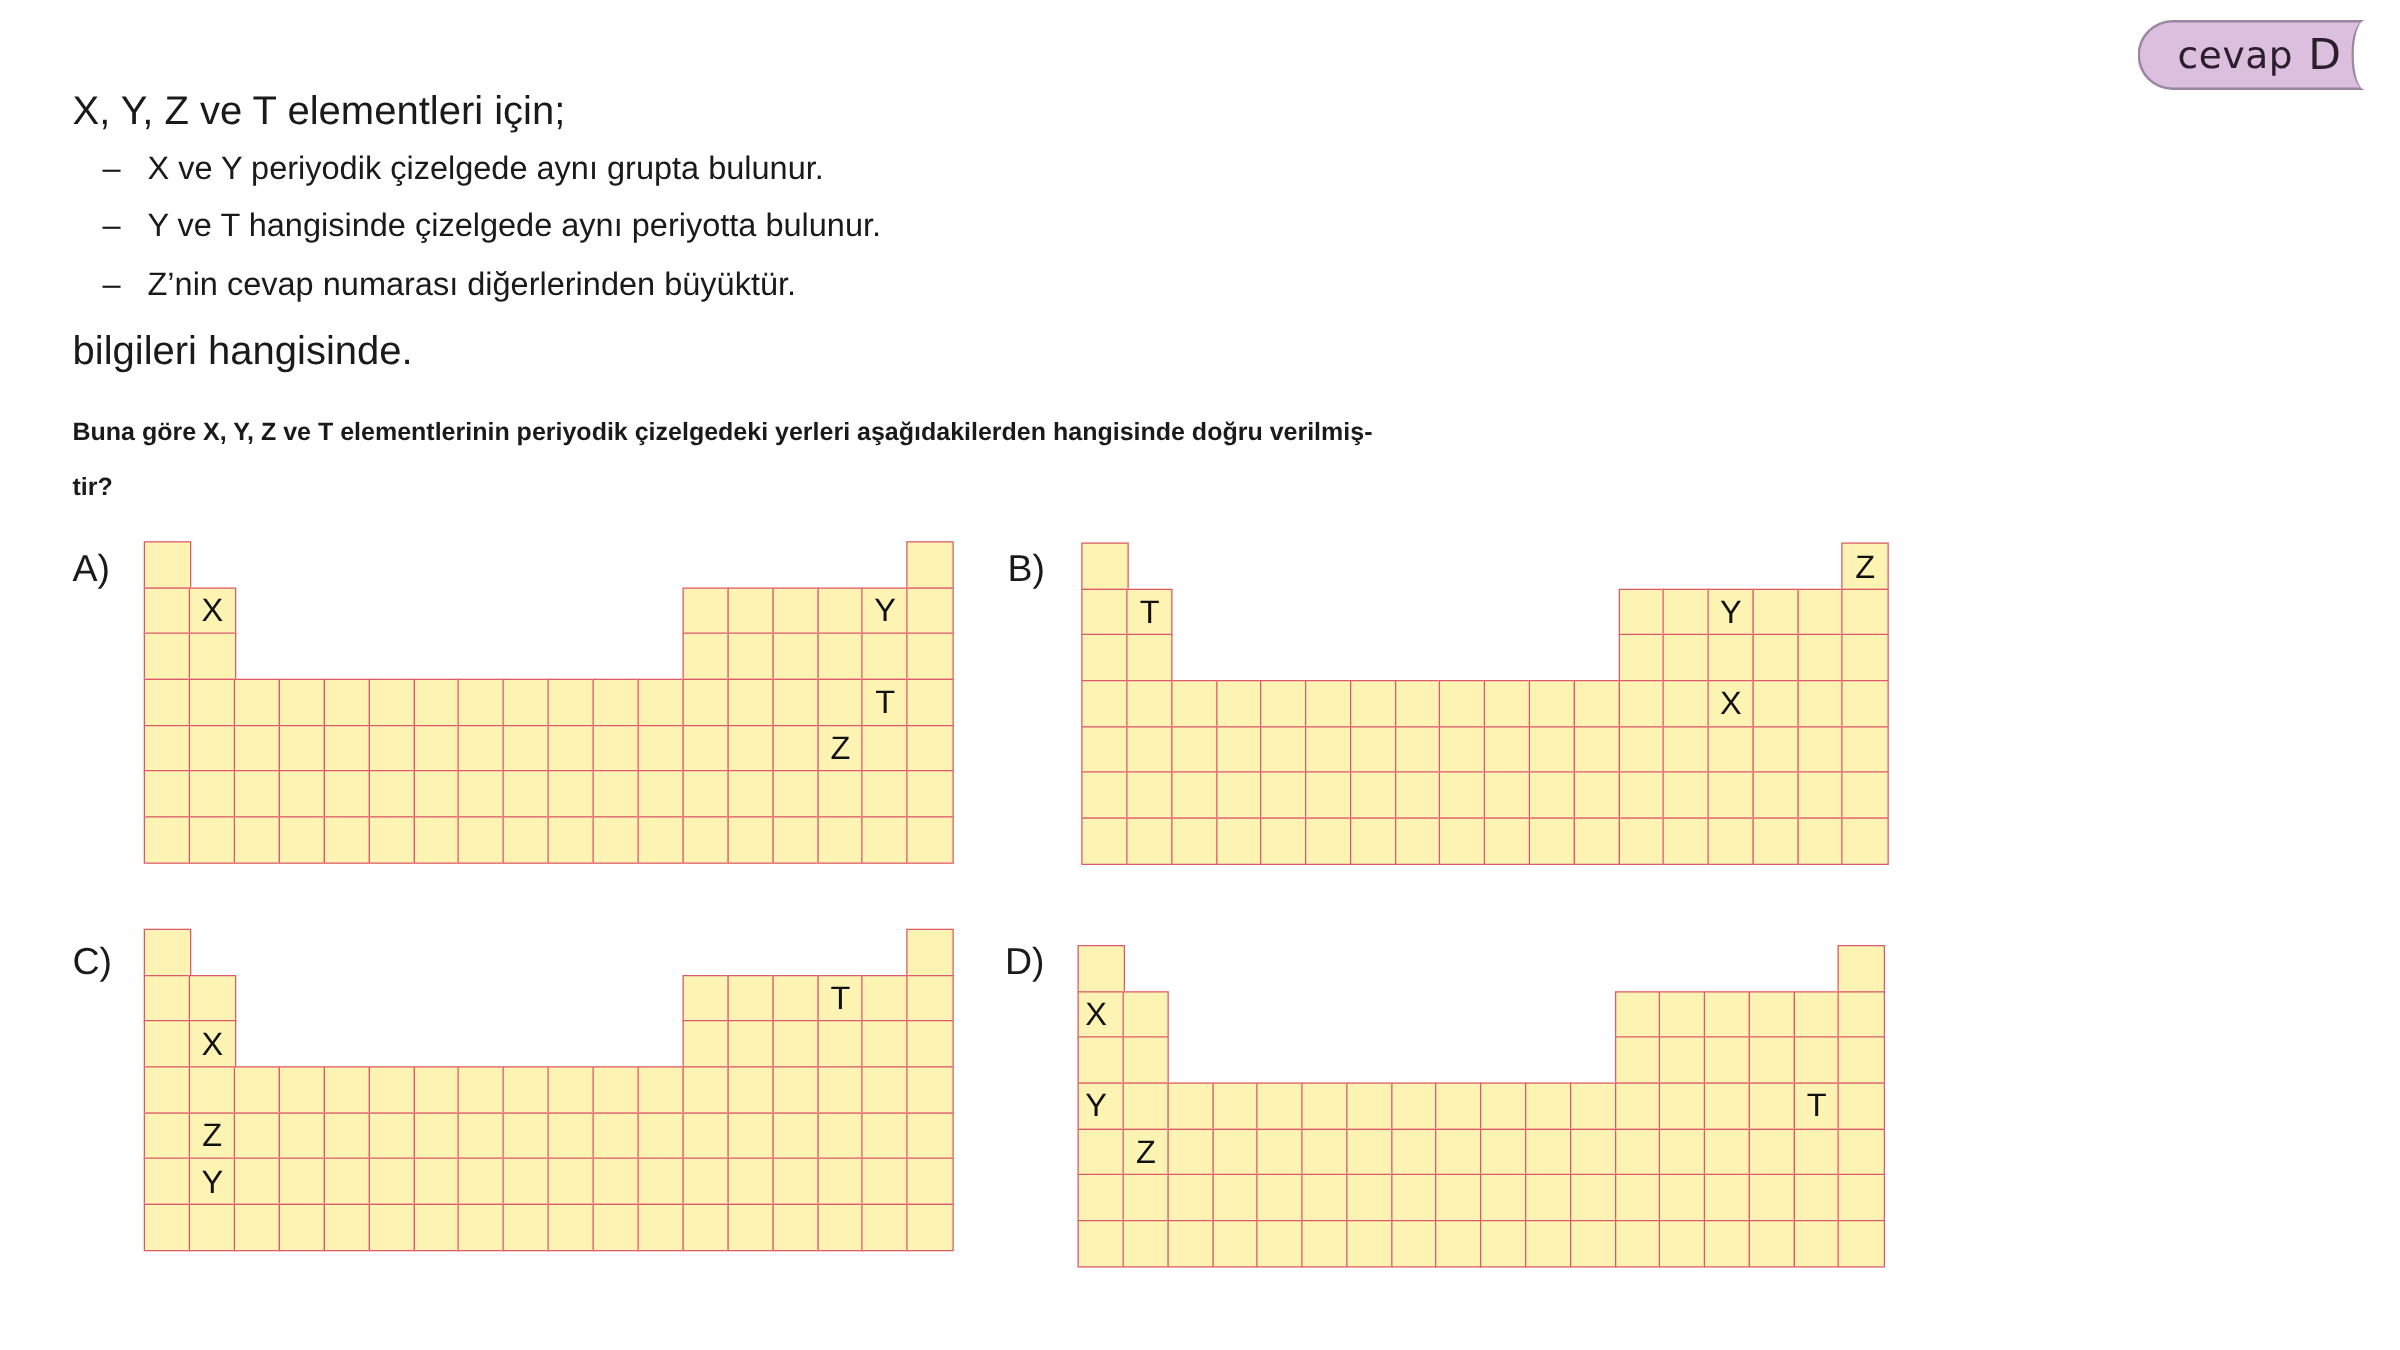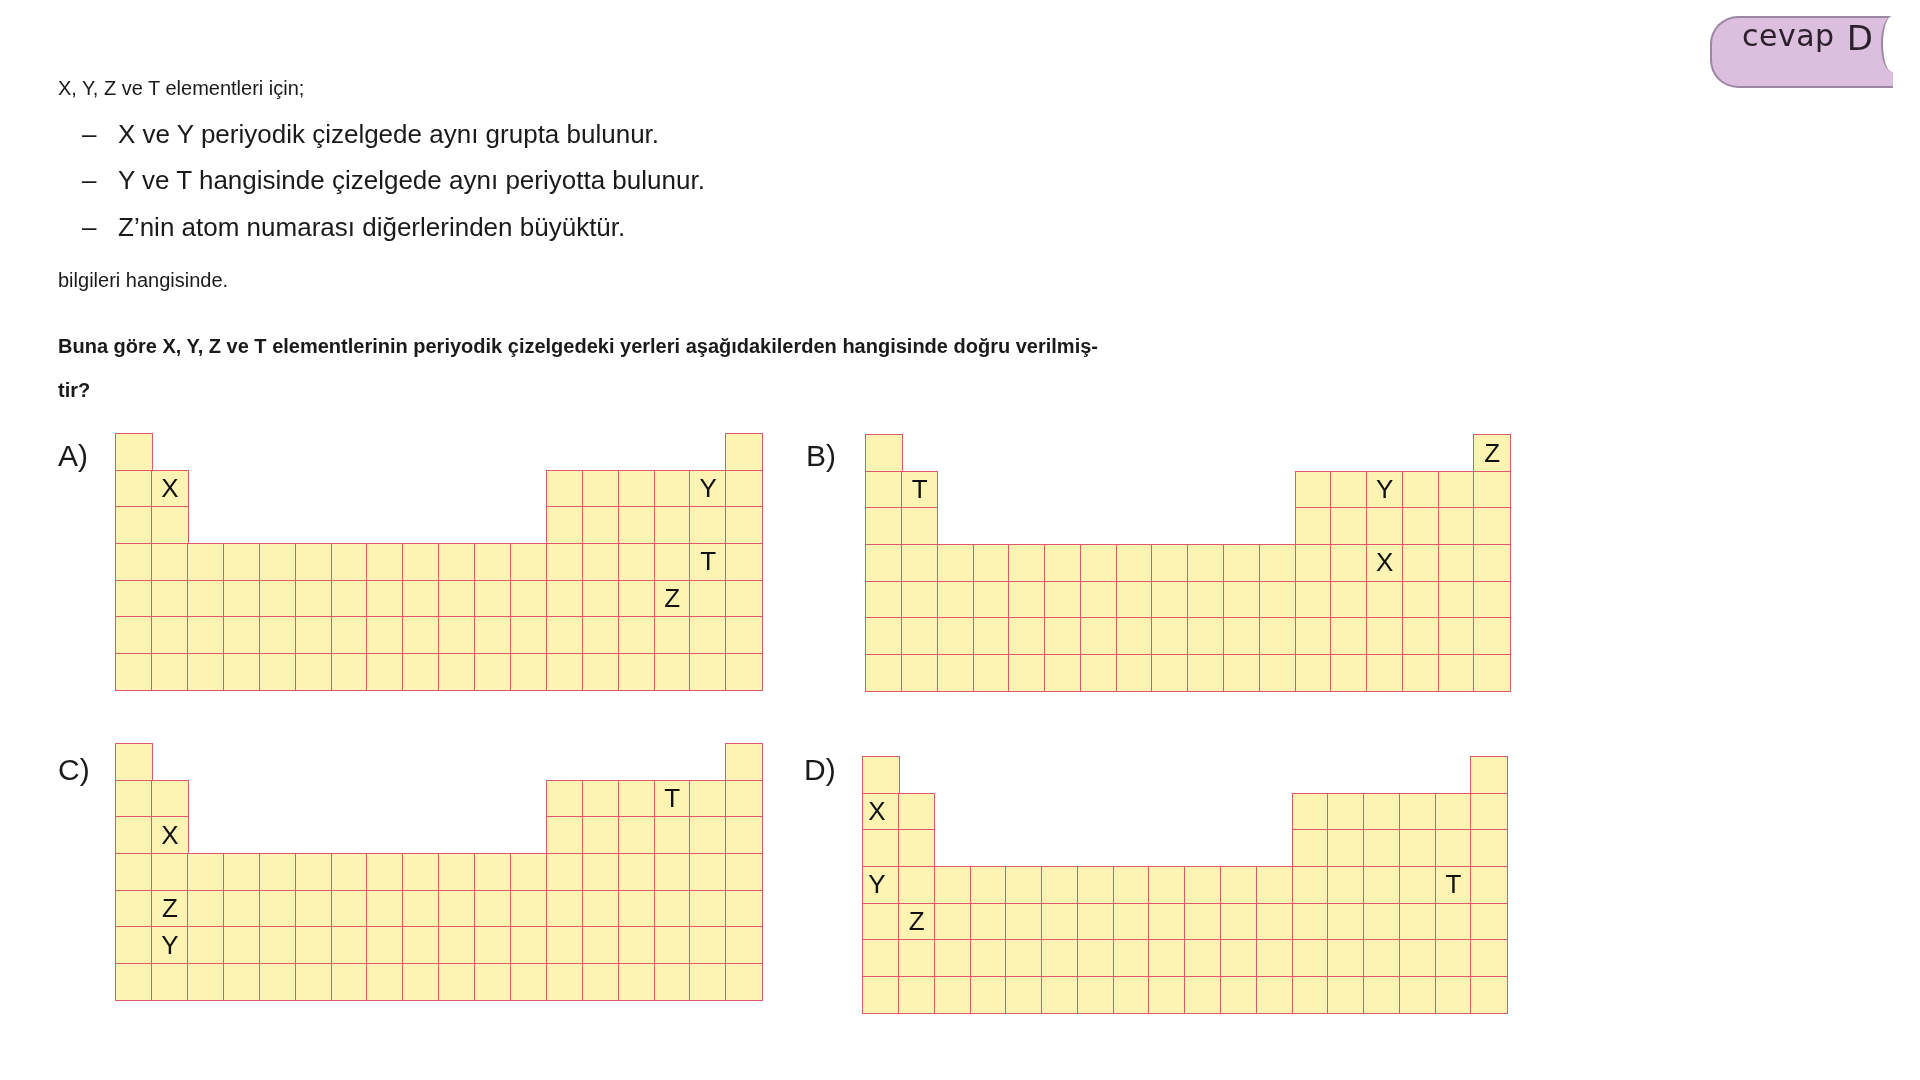--- a/index.html
+++ b/index.html
@@ -15,28 +15,28 @@
     .page {
       position: relative;
       width: 1920px;
       height: 1080px;
     }
     .answer-badge {
       position: absolute;
       left: 1710px;
       top: 16px;
       width: 183px;
-      height: 72px;
+      height: 56px;
       background: #dcbedf;
       border: 2px solid #9c87a2;
       border-right: none;
       border-radius: 28px 0 0 28px;
       box-sizing: border-box;
       display: flex;
-      align-items: flex-start;
+      align-items: center;
       padding-left: 30px;
       font-family: "DejaVu Sans", sans-serif;
       font-size: 30px;
       color: #2a1f2a;
       letter-spacing: 0.5px;
     }
     .answer-badge .notch {
       position: absolute;
       right: -10px;
       top: -2px;
@@ -46,21 +46,21 @@
       border-left: 2px solid #9c87a2;
       border-radius: 50% 0 0 50% / 50% 0 0 50%;
     }
     .answer-badge .letter {
       margin-left: 12px;
       font-size: 34px;
     }
     .text-line {
       position: absolute;
       left: 58px;
-      font-size: 20px;
+      font-size: 32px;
       line-height: 36px;
       white-space: nowrap;
     }
     .bullet {
       position: absolute;
       left: 82px;
       font-size: 26px;
       line-height: 36px;
       white-space: nowrap;
     }
@@ -121,21 +121,21 @@
 
   <div class="text-line" style="top:70px;">X, Y, Z ve T elementleri için;</div>
 
   <div class="bullet" style="top:116px;">
     <span class="dash">–</span><span>X ve Y periyodik çizelgede aynı grupta bulunur.</span>
   </div>
   <div class="bullet" style="top:162px;">
     <span class="dash">–</span><span>Y ve T hangisinde çizelgede aynı periyotta bulunur.</span>
   </div>
   <div class="bullet" style="top:209px;">
-    <span class="dash">–</span><span>Z’nin atom numarası diğerlerinden büyüktür.</span>
+    <span class="dash">–</span><span>Z’nin cevap numarası diğerlerinden büyüktür.</span>
   </div>
 
   <div class="text-line" style="top:262px;">bilgileri hangisinde.</div>
 
   <div class="question">
     <div>Buna göre X, Y, Z ve T elementlerinin periyodik çizelgedeki yerleri aşağıdakilerden hangisinde doğru verilmiş-</div>
     <div>tir?</div>
   </div>
 
   <div class="option-label" style="left:58px; top:438px;">A)</div>

